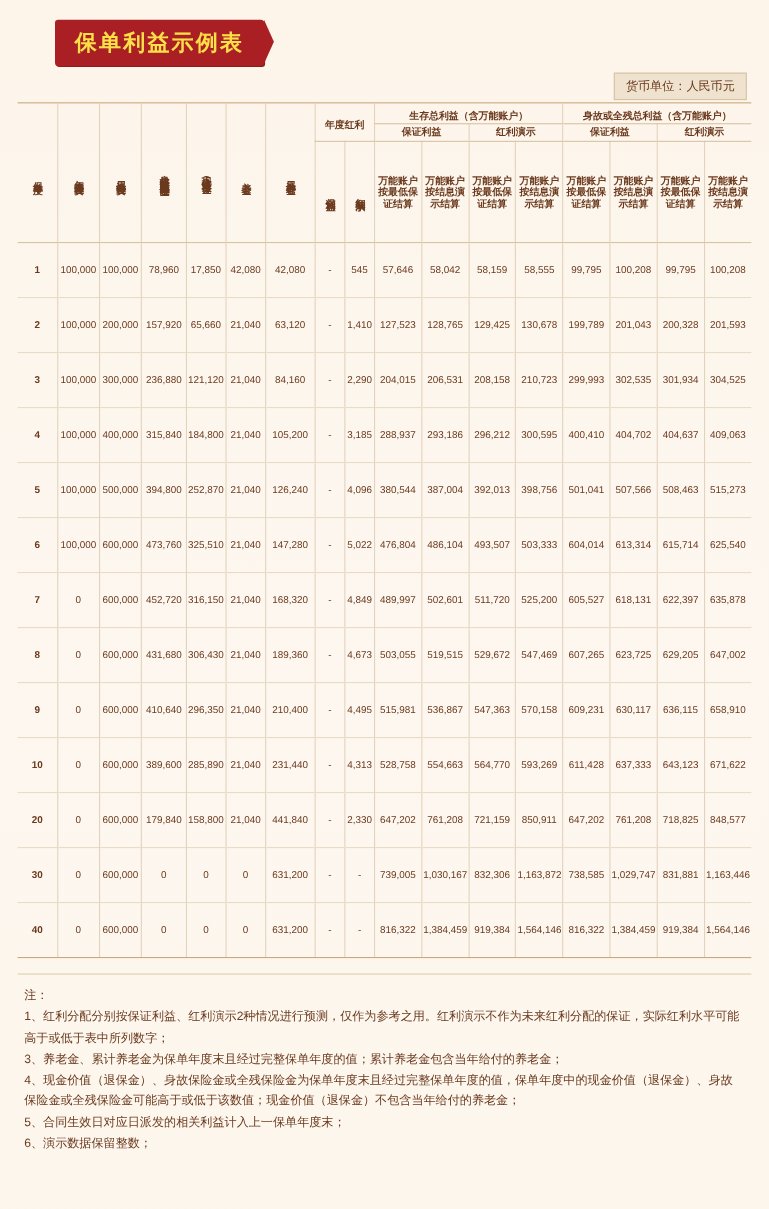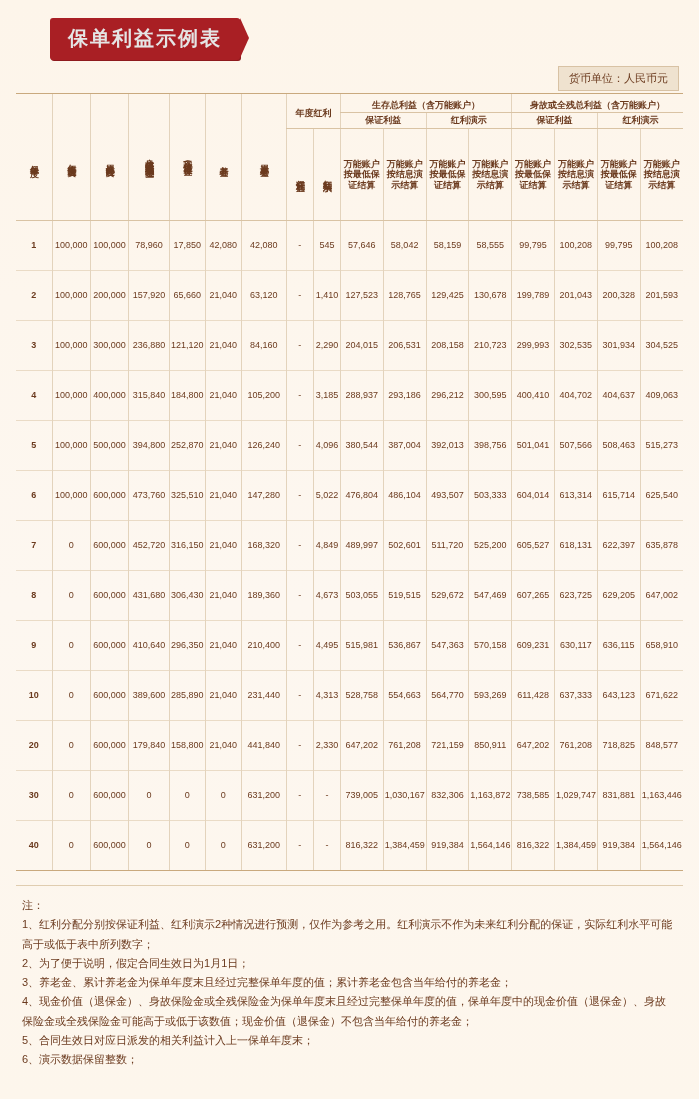--- a/index.html
+++ b/index.html
@@ -26,21 +26,21 @@
   .title-wrap {
     position: relative;
     height: 44px;
     margin-left: 34px;
   }
   .title-banner {
     position: absolute;
     left: 0;
     top: 4px;
     background: #a91f24;
-    color: #e5e5e5;
+    color: #fde047;
     font-size: 20px;
     font-weight: bold;
     letter-spacing: 2px;
     padding: 7px 18px 8px 18px;
     border-radius: 3px;
     box-shadow: 1px 1px 0 #8e1a1e;
   }
   .title-banner::after {
     content: "";
     position: absolute;
@@ -459,20 +459,19 @@
             <td class="vline">919,384</td>
             <td class="vline">1,564,146</td>
           </tr>
         </tbody>
     </table>
   </div>
 
   <div class="notes">
     <span class="note-line">注：</span>
     <span class="note-line">1、红利分配分别按保证利益、红利演示2种情况进行预测，仅作为参考之用。红利演示不作为未来红利分配的保证，实际红利水平可能高于或低于表中所列数字；</span>
-    <span class="note-line">2、为了便于说明，假定合同生效日为1月1日；</span>
     <span class="note-line">3、养老金、累计养老金为保单年度末且经过完整保单年度的值；累计养老金包含当年给付的养老金；</span>
     <span class="note-line">4、现金价值（退保金）、身故保险金或全残保险金为保单年度末且经过完整保单年度的值，保单年度中的现金价值（退保金）、身故保险金或全残保险金可能高于或低于该数值；现金价值（退保金）不包含当年给付的养老金；</span>
     <span class="note-line">5、合同生效日对应日派发的相关利益计入上一保单年度末；</span>
     <span class="note-line">6、演示数据保留整数；</span>
   </div>
 
 </div>
 
 </body></html>

